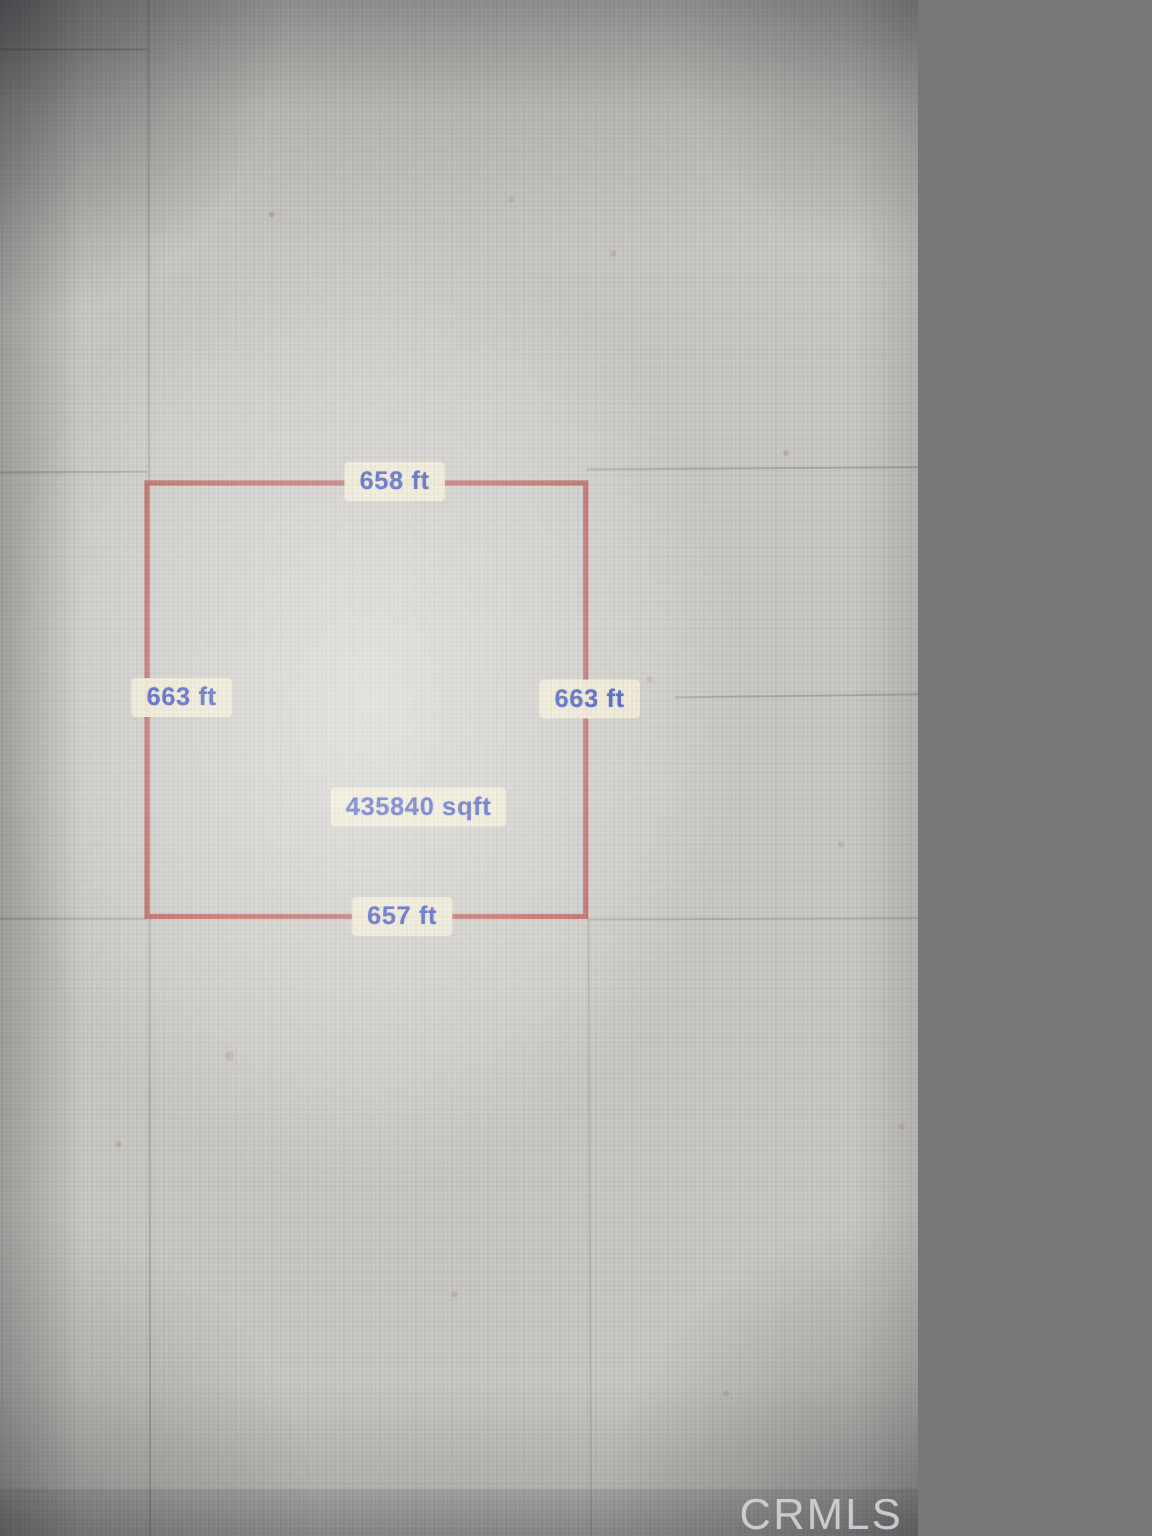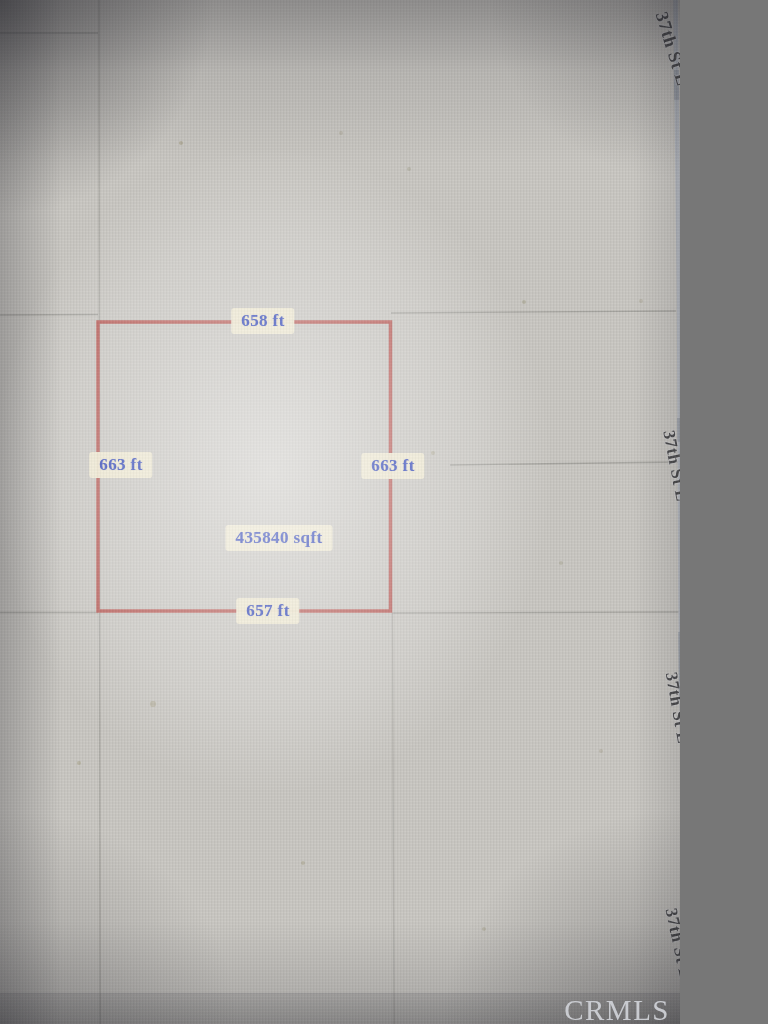--- a/index.html
+++ b/index.html
@@ -1,19 +1,19 @@
 <!DOCTYPE html>
 <html><head>
 <meta charset="utf-8">
 <style>
   html,body{margin:0;padding:0;background:#777;}
   .screen{
-    position:relative;width:680px;height:1024px;overflow:hidden;
+    position:relative;width:612px;height:1024px;overflow:hidden;
     background:#c9c7c2;
-    font-family:Liberation Serif, serif;
+    font-family:Liberation Sans, sans-serif;
   }
   
   .vignette{
     position:absolute;inset:0;pointer-events:none;z-index:6;
     background:
       radial-gradient(55% 42% at 40% 46%, rgba(255,255,255,0.50), rgba(255,255,255,0.18) 55%, rgba(255,255,255,0) 75%),
       radial-gradient(45% 30% at 0% 0%, rgba(30,30,36,0.50), rgba(30,30,36,0) 70%),
       radial-gradient(40% 25% at 100% 0%, rgba(30,30,36,0.22), rgba(30,30,36,0) 70%),
       radial-gradient(50% 30% at 0% 100%, rgba(30,30,36,0.26), rgba(30,30,36,0) 70%),
       radial-gradient(50% 30% at 100% 100%, rgba(30,30,36,0.32), rgba(30,30,36,0) 70%),

